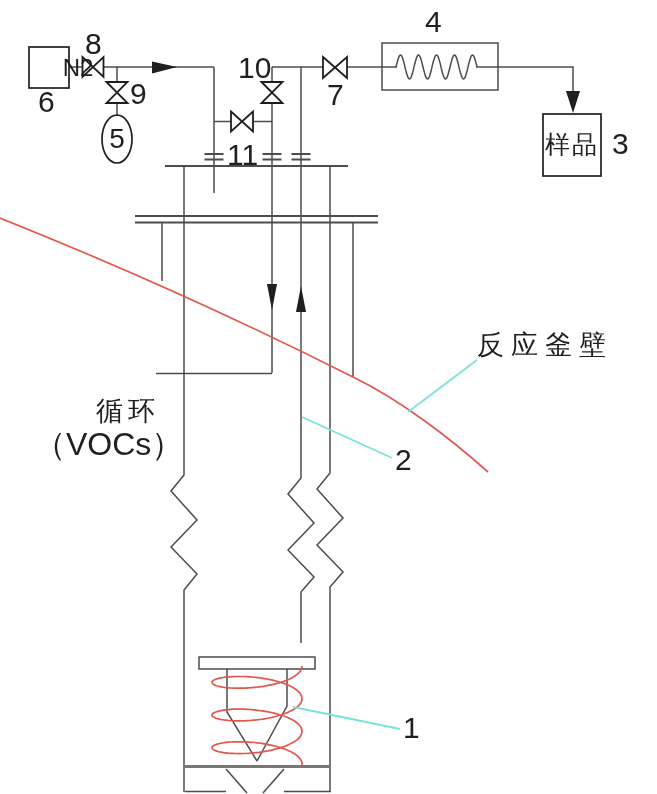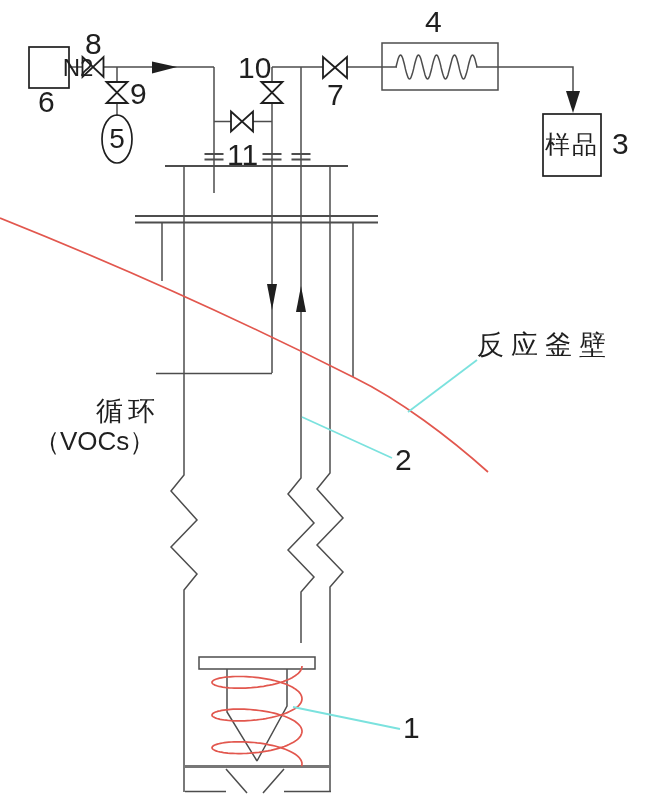--- a/index.html
+++ b/index.html
@@ -106,16 +106,16 @@
   <div class="lbl boxed" style="left:102px;top:115px;width:30px;height:48px;font-size:28px;">5</div>
   <div class="lbl num" style="left:238px;top:53px;">10</div>
   <div class="lbl num" style="left:227px;top:140px;">11</div>
   <div class="lbl num" style="left:327px;top:80px;">7</div>
   <div class="lbl num" style="left:425px;top:7px;">4</div>
   <div class="lbl boxed" style="left:543px;top:105px;width:58px;height:62px;font-size:25px;letter-spacing:2px;margin-top:8px;">样品</div>
   <div class="lbl num" style="left:612px;top:129px;">3</div>
   <div class="lbl cjk" style="left:477px;top:332px;letter-spacing:7px;">反应釜壁</div>
   <div class="lbl num" style="left:395px;top:445px;">2</div>
   <div class="lbl cjk" style="left:96px;top:398px;letter-spacing:5px;">循环</div>
-  <div class="lbl cjk" style="left:34px;top:428px;font-size:26px;">（VOCs）</div>
+  <div class="lbl cjk" style="left:34px;top:428px;font-size:32px;">（VOCs）</div>
   <div class="lbl num" style="left:403px;top:713px;">1</div>
 
 </div>
 
 </body></html>

